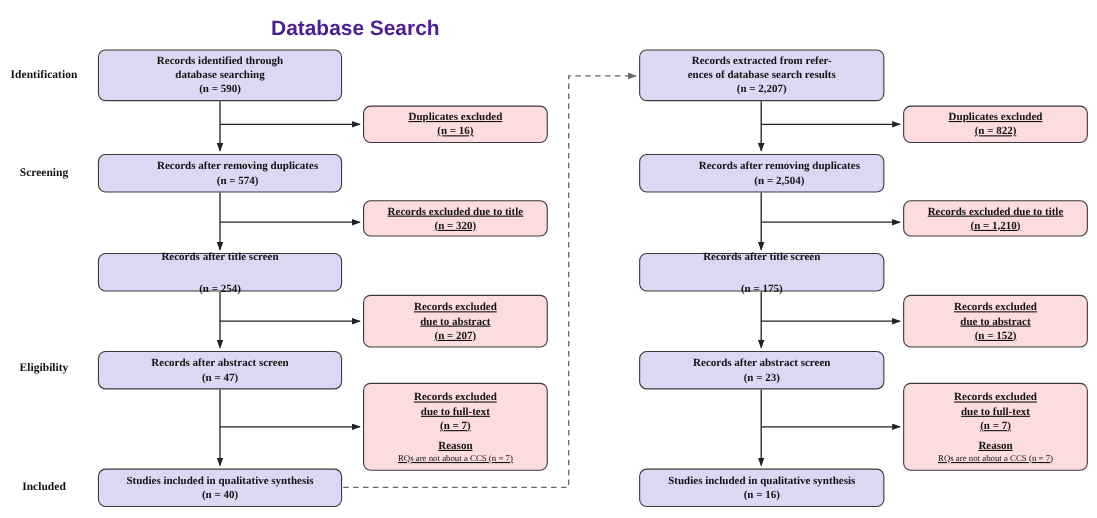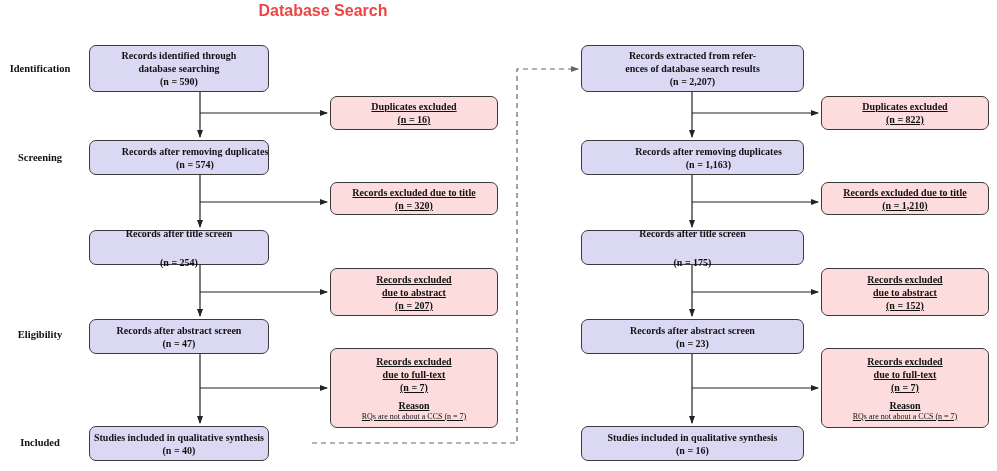--- a/index.html
+++ b/index.html
@@ -2,22 +2,22 @@
 <html style="--process-fill: #dbd8f4; --exclusion-fill: #fcdcdc; --border-color: #3a3a3a;"><head>
 <meta charset="utf-8">
 <style>
   html,body { margin:0; padding:0; background:#ffffff; }
   .canvas {
     position:relative; width:997px; height:471px; background:#ffffff;
     font-family:"Liberation Serif", serif; color:#111; overflow:hidden;
   }
   .arrows { position:absolute; left:0; top:0; pointer-events:none; }
   .col-title {
-    position:absolute; top:2px; text-align:center;
-    font-family:"Liberation Sans", sans-serif; font-weight:bold; font-size:16px; color:#ef4444;
+    position:absolute; top:16px; text-align:center;
+    font-family:"Liberation Sans", sans-serif; font-weight:bold; font-size:19px; color:#4c1d95;
   }
   .col-title.left  { left:223px; width:200px; }
   .col-title.right { left:672px; width:226px; }
   .stage {
     position:absolute; left:0; width:80px; text-align:center;
     font-weight:bold; font-size:10.5px; line-height:13px; color:#111;
   }
   .stage.identification { top:62px; }
   .stage.screening      { top:151px; }
   .stage.eligibility    { top:328px; }
@@ -25,21 +25,21 @@
   .box {
     position:absolute; box-sizing:border-box;
     border:1px solid var(--border-color,#3a3a3a); border-radius:7px;
     display:flex; flex-direction:column; justify-content:center; align-items:center;
     text-align:center; font-weight:bold; font-size:10px; line-height:13px;
     padding:2px 3px; color:#111;
   }
   .box .line { white-space:nowrap; }
   .process { background:var(--process-fill,#dbd8f4); }
   .excl    { background:var(--exclusion-fill,#fcdcdc);text-decoration:underline; }
-  .lcol  { left:89px;  width:180px;justify-content:center; }
+  .lcol  { left:89px;  width:222px;justify-content:center; }
   .rcol  { left:581px; width:223px;text-align:center; }
   .lexc  { left:330px; width:168px; }
   .rexc  { left:821px; width:168px; }
   .row1  { top:45px;  height:47px; }
   .row2  { top:140px; height:35px;padding-left:35px; }
   .row3  { top:230px; height:35px;gap:16px; }
   .row4  { top:319px; height:35px; }
   .row5  { top:426px; height:35px; }
   .erow1 { top:96px;  height:34px; }
   .erow2 { top:182px; height:33px; }
@@ -133,21 +133,21 @@
     <span class="reason-text">RQs are not about a CCS (n = 7)</span>
   </div>
 
   <div class="box process rcol row1">
     <span class="line">Records extracted from refer-</span>
     <span class="line">ences of database search results</span>
     <span class="line">(n = 2,207)</span>
   </div>
   <div class="box process rcol row2">
     <span class="line">Records after removing duplicates</span>
-    <span class="line">(n = 1,163)</span>
+    <span class="line">(n = 2,504)</span>
   </div>
   <div class="box process rcol row3">
     <span class="line">Records after title screen</span>
     <span class="line">(n = 175)</span>
   </div>
   <div class="box process rcol row4">
     <span class="line">Records after abstract screen</span>
     <span class="line">(n = 23)</span>
   </div>
   <div class="box process rcol row5">

